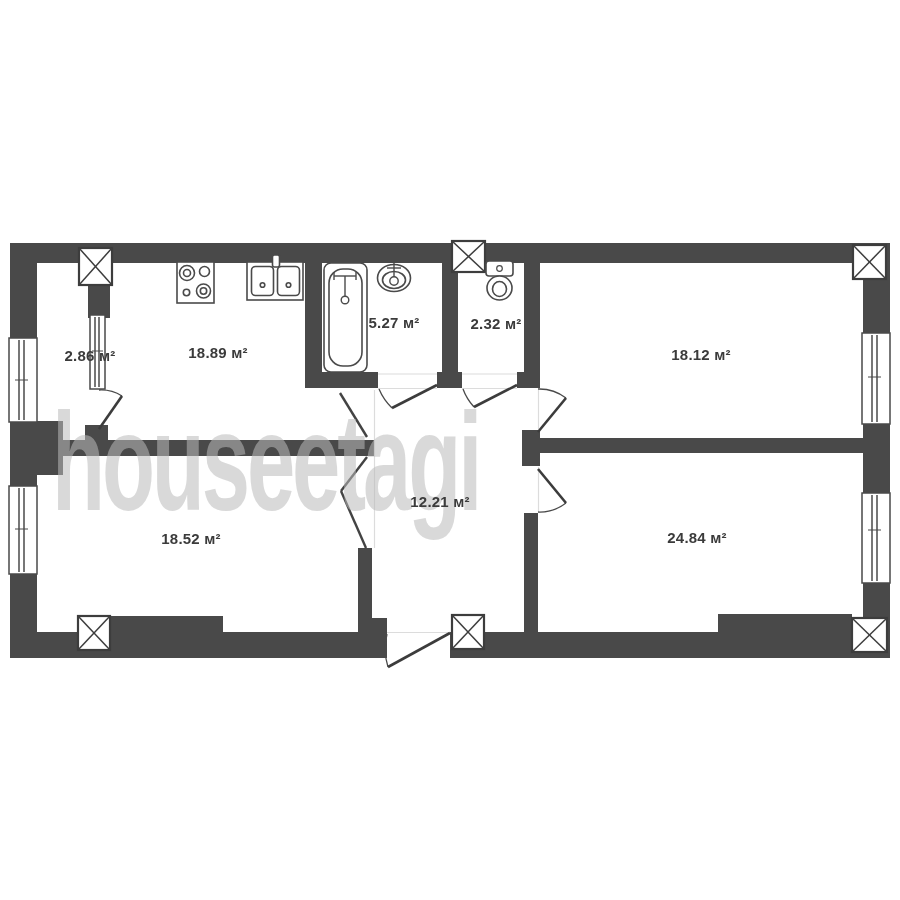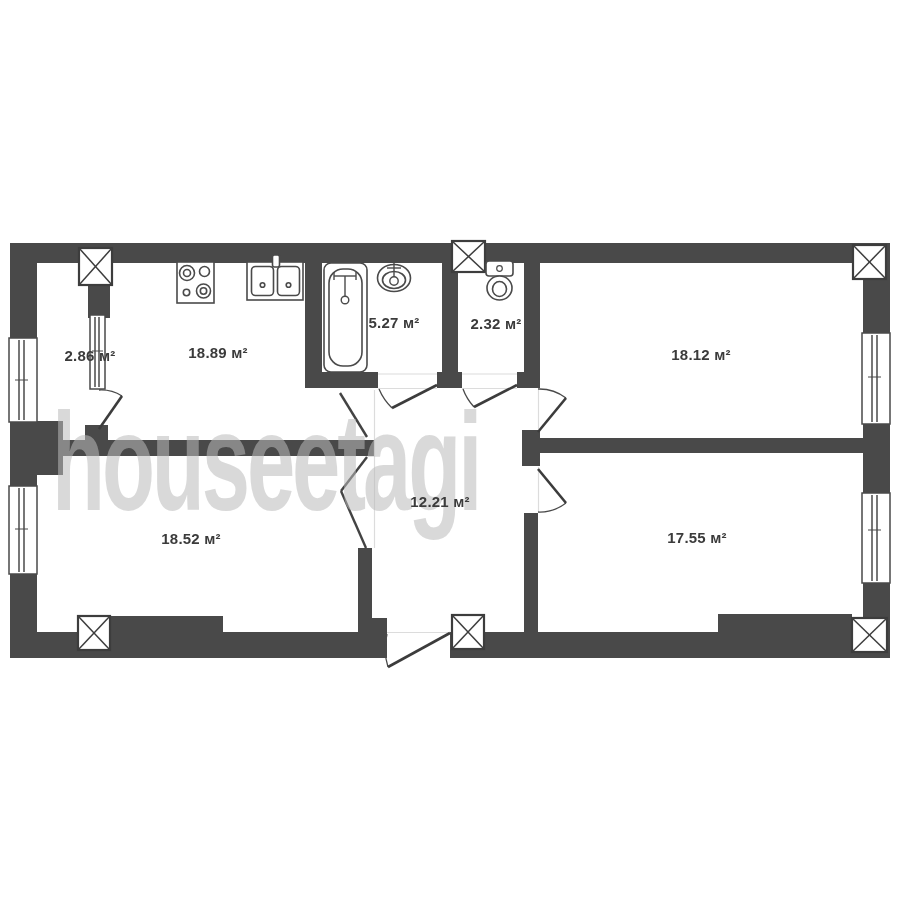--- a/index.html
+++ b/index.html
@@ -201,15 +201,15 @@
 
 <div class="watermark">houseetagi</div>
 
 <div class="room-label" style="left:66px;top:355px;margin-left:24px;">2.86 м²</div>
 <div class="room-label" style="left:218px;top:352px;">18.89 м²</div>
 <div class="room-label" style="left:394px;top:322px;">5.27 м²</div>
 <div class="room-label" style="left:496px;top:323px;">2.32 м²</div>
 <div class="room-label" style="left:701px;top:354px;">18.12 м²</div>
 <div class="room-label" style="left:191px;top:538px;">18.52 м²</div>
 <div class="room-label" style="left:440px;top:501px;">12.21 м²</div>
-<div class="room-label" style="left:697px;top:537px;">17.55 м²</div>
+<div class="room-label" style="left:697px;top:537px;">24.84 м²</div>
 
 </div>
 
 </body></html>

